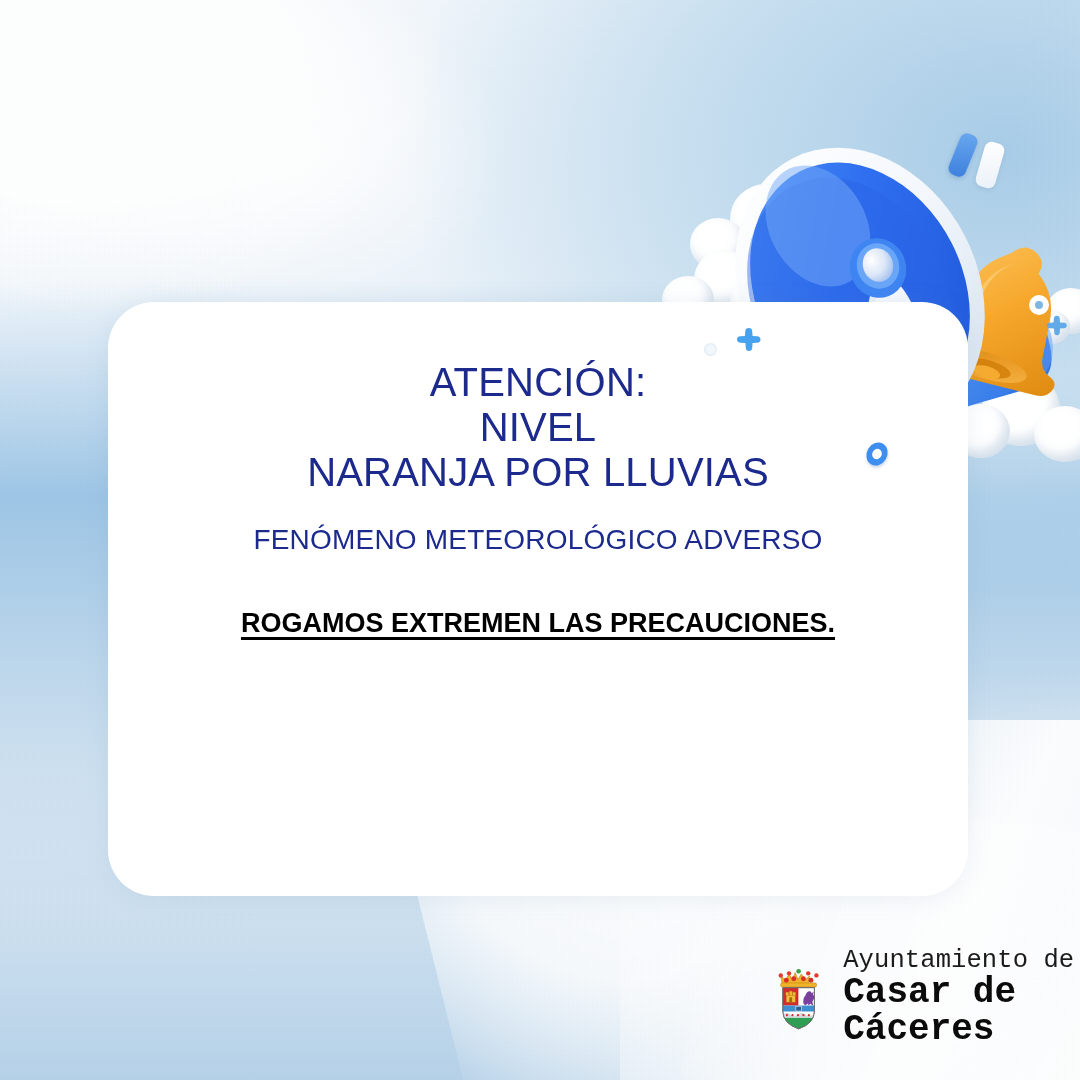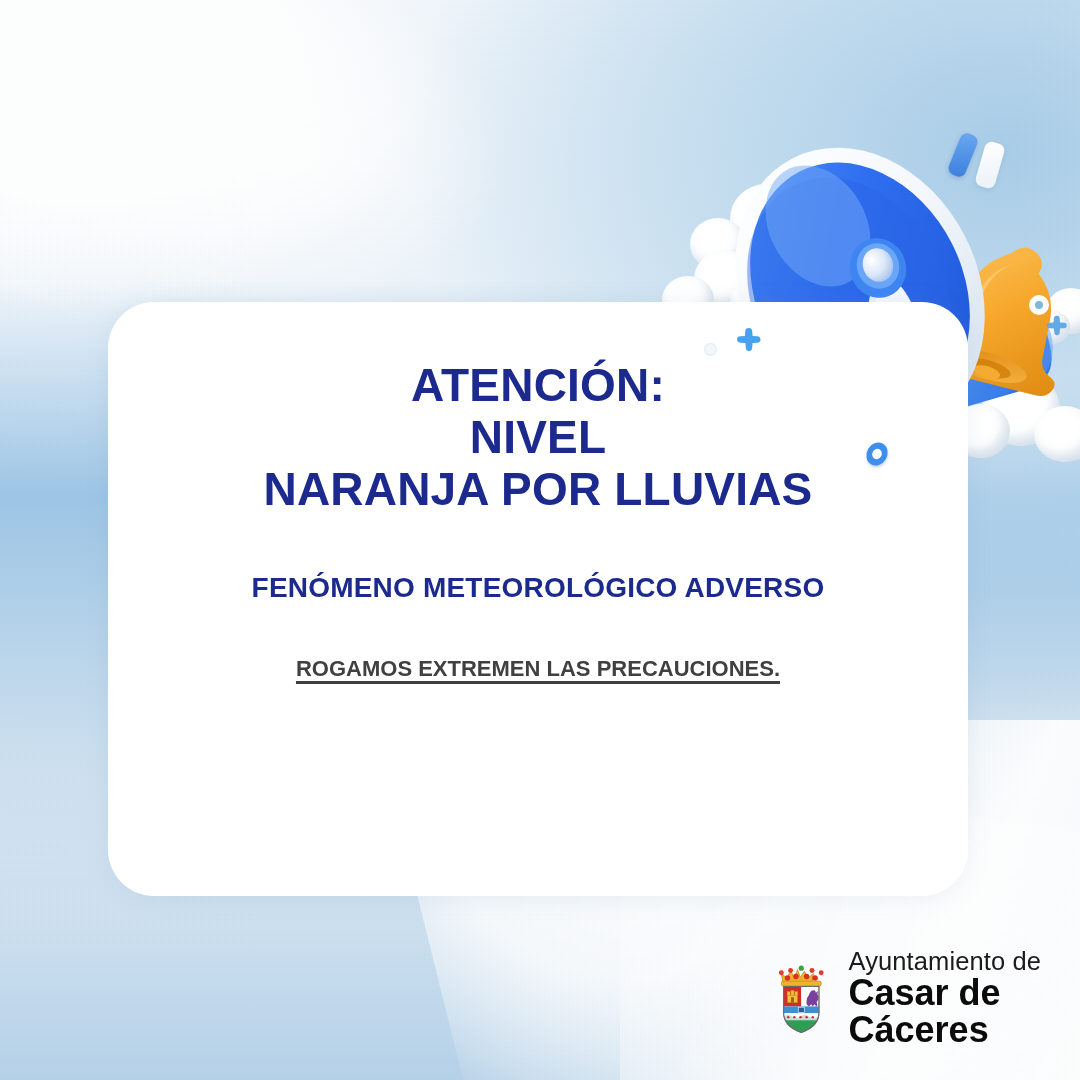--- a/index.html
+++ b/index.html
@@ -73,46 +73,46 @@
   }
   .card-body{
     position:absolute; inset:0;
     display:flex; flex-direction:column;
     align-items:center; justify-content:flex-start;
     padding:58px 40px 0;
     text-align:center;
   }
   .headline{
     color:#1c2a8e;
-    font-weight:bold;
-    font-size:46px;
+    font-weight:normal;
+    font-size:40px;
     line-height:1.13;
     letter-spacing:.2px;
     white-space:pre-line;
   }
   .subhead{
-    margin-top:56px;
+    margin-top:28px;
     color:#1c2a8e;
-    font-weight:bold;
+    font-weight:normal;
     font-size:28px;
     letter-spacing:.2px;
   }
   .detail{
     margin-top:48px;
     color:#1c2a8e;
     font-weight:bold;
     font-size:27px;
     line-height:1.55;
   }
   .detail div{ white-space:nowrap; }
   .warning{
     margin-top:52px;
-    color:#404040;
+    color:#000000;
     font-weight:bold;
-    font-size:22px;
+    font-size:27px;
     text-decoration:underline;
     text-underline-offset:5px;
     text-decoration-thickness:2.5px;
   }
 
   
   .spark-cross{
     position:absolute; z-index:7; left:736px; top:327px;
     width:26px; height:26px; color:#47a3ef;
   }
@@ -185,21 +185,21 @@
   .tick-white{
     left:980px; top:142px; width:20px; height:46px;
     background:linear-gradient(160deg,#ffffff 0%,#eaf1f8 100%);
     transform:rotate(16deg);
     box-shadow:0 2px 4px rgba(90,130,170,.18);
   }
 
   
   .logo{
     position:absolute; left:776px; top:948px;
-    display:flex; align-items:center; gap:22px; z-index:8;
+    display:flex; align-items:center; gap:22px; z-index:8;font-family:Liberation Mono, monospace;
   }
   .crest{ width:66px; height:92px; display:block; }
   .logo-text{ line-height:1.02; }
   .logo-line1{
     font-size:25.5px; color:#1b1b1b; font-weight:normal; letter-spacing:.1px;
   }
   .logo-line2{
     font-size:36px; color:#0b0b0b; font-weight:bold; letter-spacing:0px; margin-top:1px;
   }
 </style>

